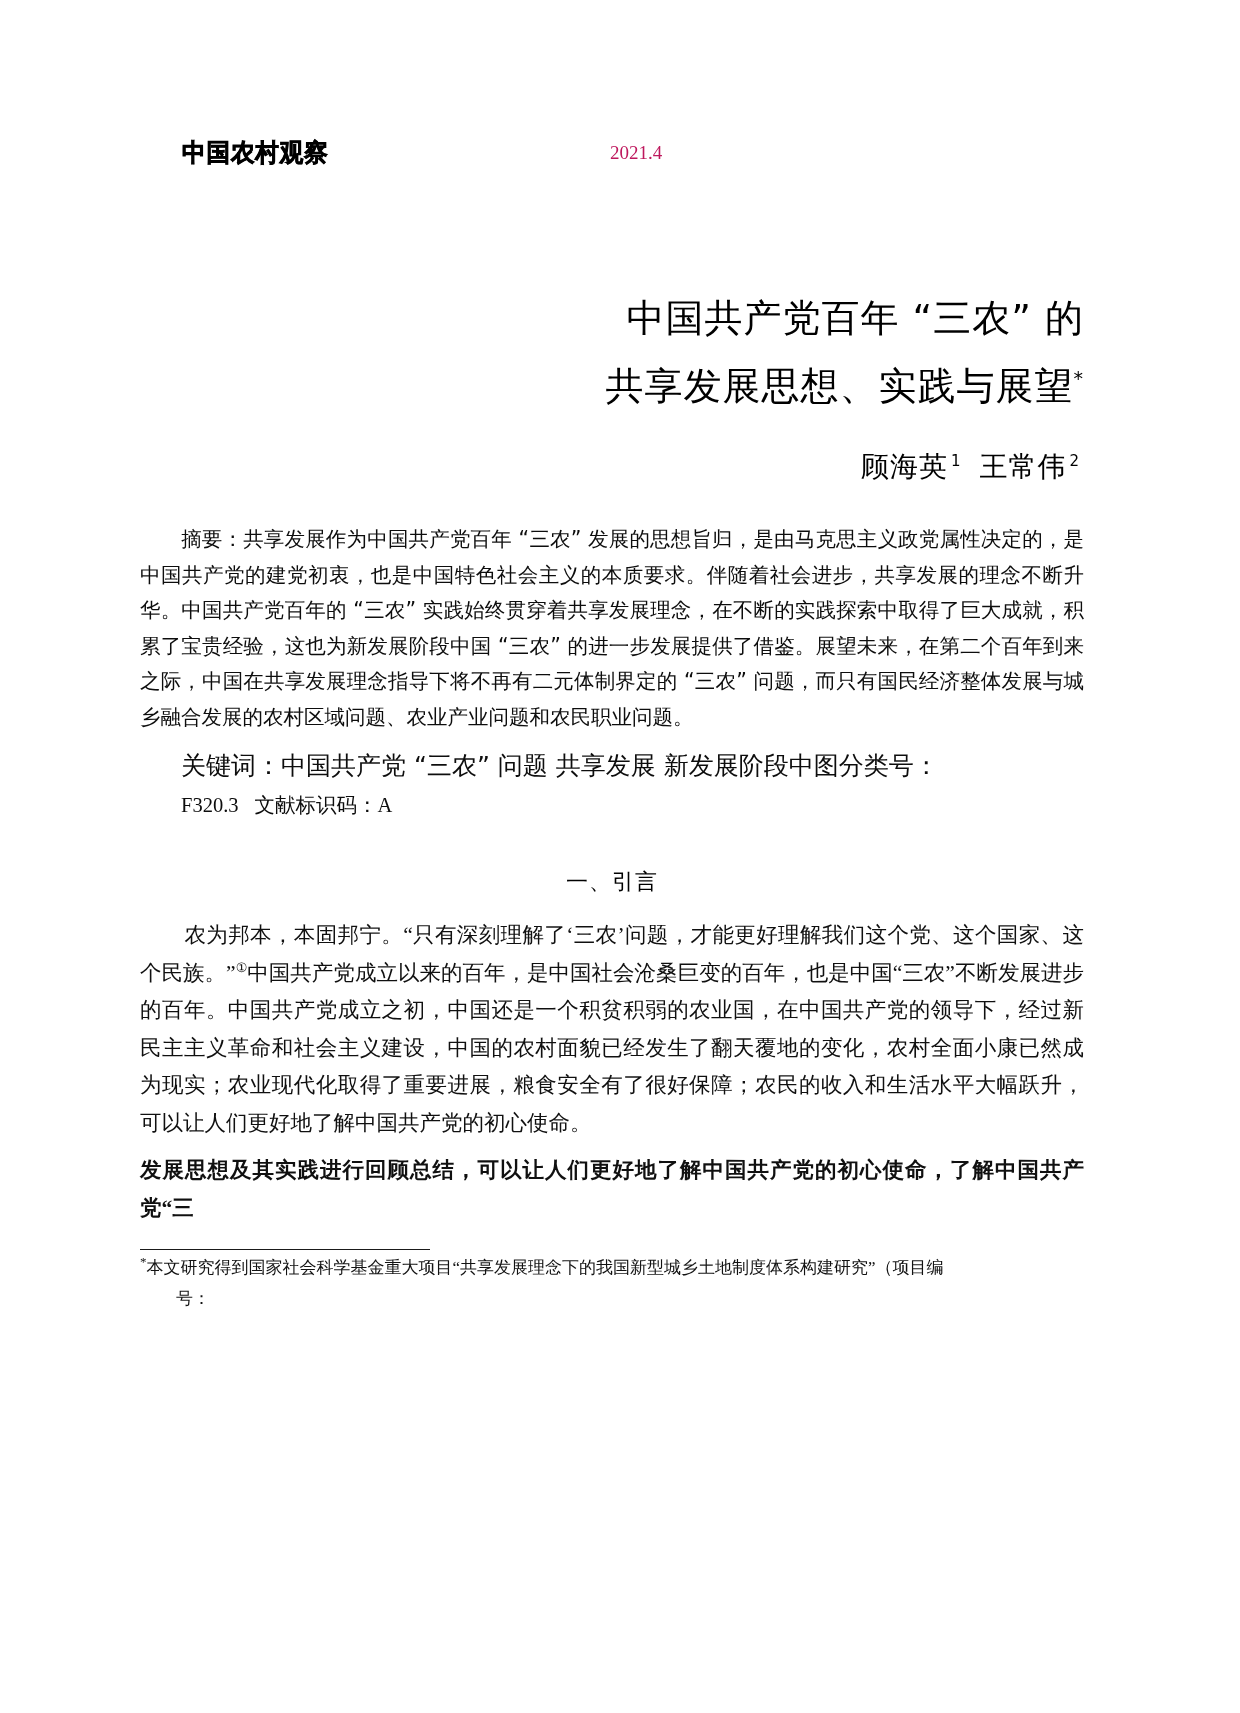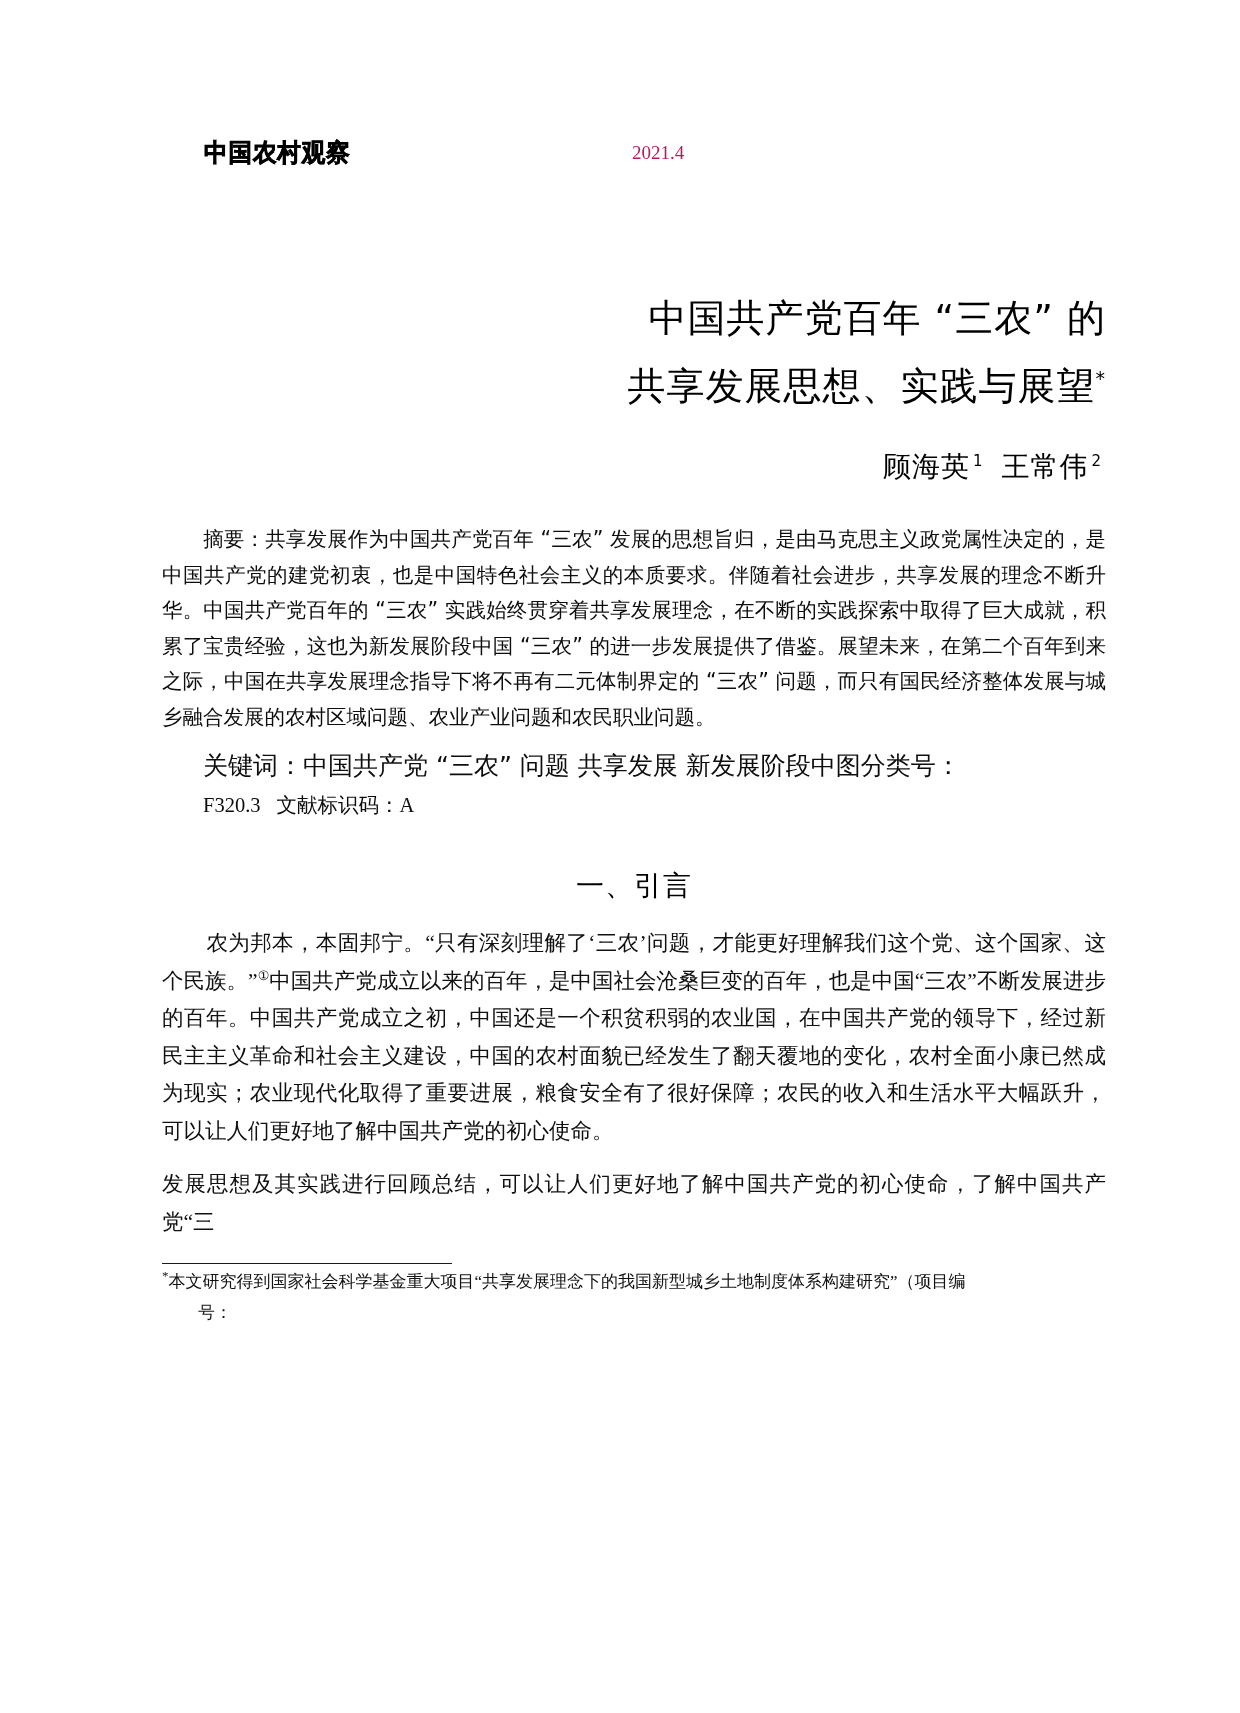--- a/index.html
+++ b/index.html
@@ -16,21 +16,21 @@
     width: 1240px;
     height: 1713px;
     margin: 0 auto;
     background: #ffffff;
     box-sizing: border-box;
     padding: 0;
     overflow: hidden;
   }
   .content {
     position: absolute;
-    left: 162px;
+    left: 140px;
     top: 0;
     width: 944px;
   }
 
   
   .masthead-row {
     position: relative;
     height: 70px;
     margin-top: 128px;
   }
@@ -123,36 +123,36 @@
   .clc-line .cn {
     font-family: "DejaVu Sans", "Liberation Sans", sans-serif;
   }
   .clc-gap { display: inline-block; width: 16px; }
 
   
   .section-heading {
     margin-top: 44px;
     text-align: center;
     font-family: "DejaVu Sans", "Liberation Sans", sans-serif;
-    font-size: 28px;
+    font-size: 22px;
     letter-spacing: 1px;
     color: #000000;
   }
 
   
   .body-para {
     margin-top: 20px;
     font-family: "Liberation Serif", "DejaVu Serif", serif;
     font-size: 21.5px;
     line-height: 37.5px;
     color: #101010;
     text-align: justify;
     text-justify: inter-ideograph;
   }
-  .body-para.tight { margin-top: 16px; }
+  .body-para.tight { margin-top: 10px; font-weight: bold; }
   .body-para .indent { display: inline-block; width: 44px; }
   .body-para .fnref {
     font-size: 13px;
     vertical-align: super;
     line-height: 0;
   }
 
   
   .footnote-rule {
     margin-top: 22px;

